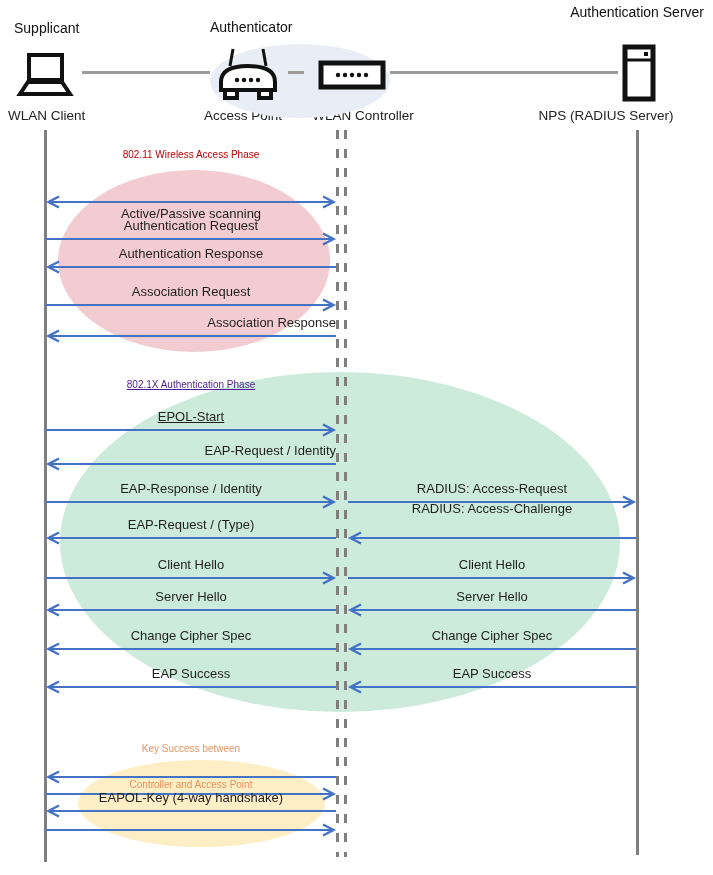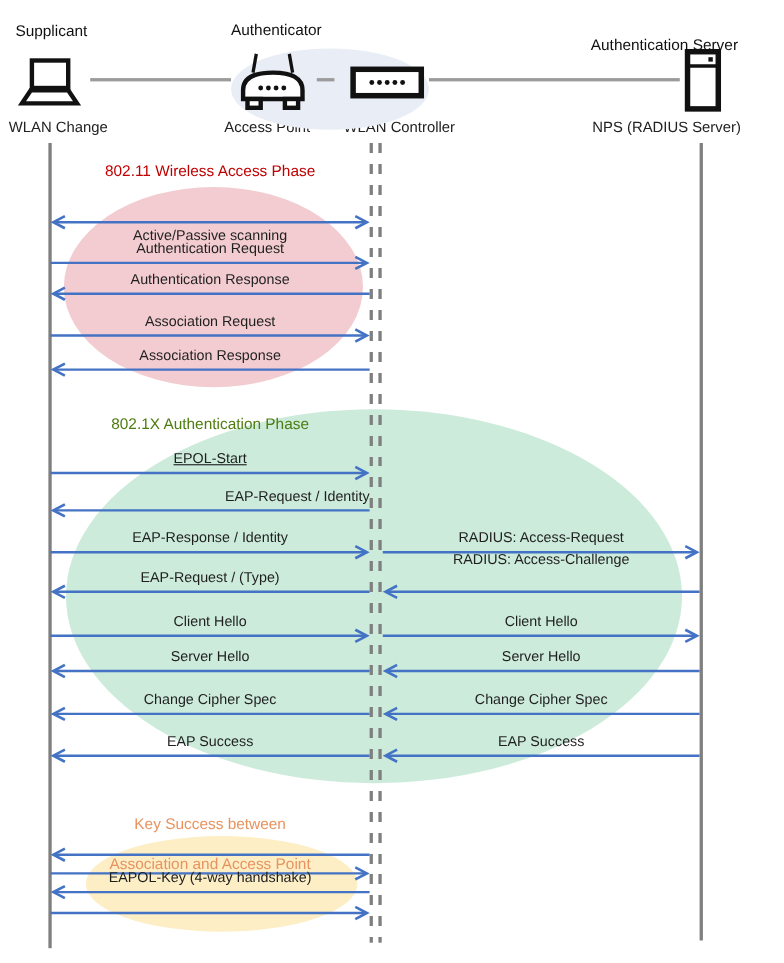--- a/index.html
+++ b/index.html
@@ -12,35 +12,35 @@
   .device-label{position:absolute;font-size:13.5px;color:#222;white-space:nowrap;}
   .ellipse{position:absolute;border-radius:50%;z-index:1;}
   .icon{position:absolute;z-index:3;}
   .connector{position:absolute;height:3px;background:#9b9b9b;z-index:2;}
   
   .lifeline{position:absolute;width:3px;z-index:2;}
   .lifeline.dashed{
     background:repeating-linear-gradient(to bottom,#7f7f7f 0 9px,transparent 9px 19px);
   }
   
-  .phase-title{position:absolute;font-size:14px;text-align:center;z-index:5;line-height:18px;white-space:pre-line;}
+  .phase-title{position:absolute;font-size:10px;text-align:center;z-index:5;line-height:18px;white-space:pre-line;}
   
   .msg-label{position:absolute;font-size:13px;text-align:center;color:#1f1f1f;z-index:5;white-space:nowrap;height:16px;line-height:16px;}
   .msg-arrow{position:absolute;z-index:4;overflow:visible;}
 </style>
 </head>
 <body>
 
 <div id="canvas">
 
   <div class="ellipse" style="left: 210px; top: 44px; width: 180px; height: 74px; background-color: rgb(233, 237, 246);"></div>
 
   <div class="role-label" style="left:14px;top:20px;">Supplicant</div>
   <div class="role-label" style="left:210px;top:19px;width:180px;text-align:left;">Authenticator</div>
-  <div class="role-label" style="left:504px;top:32px;width:200px;text-align:center;">Authentication Server</div>
+  <div class="role-label" style="left:504px;top:4px;width:200px;text-align:right;">Authentication Server</div>
 
   <div class="connector" style="left:82px;top:71px;width:128px;"></div>
   <div class="connector" style="left:288px;top:71px;width:16px;"></div>
   <div class="connector" style="left:390px;top:71px;width:228px;"></div>
 
   <svg class="icon" style="left:12px;top:52px;" width="66" height="48" viewBox="0 0 66 48">
     <rect x="17" y="3" width="33" height="25" fill="#fff" stroke="#111" stroke-width="4"></rect>
     <polygon points="8,42 58,42 50,30 16,30" fill="#fff" stroke="#111" stroke-width="4"></polygon>
   </svg>
 
@@ -64,39 +64,39 @@
     <circle cx="41" cy="15" r="2.2" fill="#111"></circle>
     <circle cx="48" cy="15" r="2.2" fill="#111"></circle>
   </svg>
 
   <svg class="icon" style="left:622px;top:44px;" width="34" height="58" viewBox="0 0 34 58">
     <rect x="3" y="3" width="28" height="52" fill="#fff" stroke="#111" stroke-width="5"></rect>
     <line x1="3" y1="16" x2="31" y2="16" stroke="#111" stroke-width="3"></line>
     <rect x="22" y="8" width="4" height="4" fill="#111"></rect>
   </svg>
 
-  <div class="device-label" style="left:8px;top:108px;">WLAN Change</div>
+  <div class="device-label" style="left:8px;top:108px;">WLAN Client</div>
   <div class="device-label" style="left:193px;top:108px;width:100px;text-align:center;">Access Point</div>
   <div class="device-label" style="left:303px;top:108px;width:120px;text-align:center;">WLAN Controller</div>
   <div class="device-label" style="left:506px;top:108px;width:200px;text-align:center;">NPS (RADIUS Server)</div>
 
   <div class="ellipse" style="left: 58px; top: 170px; width: 272px; height: 182px; background-color: rgb(242, 204, 208);"></div>
   <div class="ellipse" style="left: 60px; top: 372px; width: 560px; height: 340px; background-color: rgb(204, 235, 219);"></div>
   <div class="ellipse" style="left: 78px; top: 760px; width: 247px; height: 87px; background-color: rgb(253, 238, 197);"></div>
 
   <div class="lifeline" style="left: 44px; top: 130px; height: 732px; background-color: rgb(127, 127, 127);"></div>
   <div class="lifeline dashed" style="left:336px;top:130px;height:727px;"></div>
   <div class="lifeline dashed" style="left:344px;top:130px;height:727px;"></div>
   <div class="lifeline" style="left: 636px; top: 130px; height: 725px; background-color: rgb(127, 127, 127);"></div>
 
   <div class="phase-title" style="left: 45px; top: 146px; width: 292px; color: rgb(192, 0, 0);">802.11 Wireless Access Phase</div>
-  <div class="phase-title" style="left: 45px; top: 376px; width: 292px; color: #4d7c0f;">802.1X Authentication Phase</div>
+  <div class="phase-title" style="left: 45px; top: 376px; width: 292px; color: #4c1d95; text-decoration: underline;">802.1X Authentication Phase</div>
   <div class="phase-title" style="left: 45px; top: 722px; width: 292px; color: rgb(232, 147, 95);">
     <div>Key Success between</div>
-    <div>Association and Access Point</div>
+    <div>Controller and Access Point</div>
   </div>
 
   <div id="messages-left">
       <div class="msg-label" style="left: 46px; width: 290px; top: 181px; margin-top: 25px;">Active/Passive scanning</div>
       <svg class="msg-arrow" width="290" height="16" style="left: 46px; top: 194px;">
         <line x1="4" x2="286" y1="8" y2="8" stroke="#4472C4" stroke-width="2.2"></line>
         <polyline points="13,2.5 2.5,8 13,13.5" fill="none" stroke="#4472C4" stroke-width="2.4"></polyline>
         <polyline points="277,2.5 287.5,8 277,13.5" fill="none" stroke="#4472C4" stroke-width="2.4"></polyline>
       </svg>
       <div class="msg-label" style="left: 46px; width: 290px; top: 218px;">Authentication Request</div>
@@ -107,21 +107,21 @@
       <div class="msg-label" style="left: 46px; width: 290px; top: 246px;">Authentication Response</div>
       <svg class="msg-arrow" width="290" height="16" style="left: 46px; top: 259px;">
         <line x1="4" x2="290" y1="8" y2="8" stroke="#4472C4" stroke-width="2.2"></line>
         <polyline points="13,2.5 2.5,8 13,13.5" fill="none" stroke="#4472C4" stroke-width="2.4"></polyline>
       </svg>
       <div class="msg-label" style="left: 46px; width: 290px; top: 284px;">Association Request</div>
       <svg class="msg-arrow" width="290" height="16" style="left: 46px; top: 297px;">
         <line x1="0" x2="286" y1="8" y2="8" stroke="#4472C4" stroke-width="2.2"></line>
         <polyline points="277,2.5 287.5,8 277,13.5" fill="none" stroke="#4472C4" stroke-width="2.4"></polyline>
       </svg>
-      <div class="msg-label" style="left: 46px; width: 290px; top: 315px;">Association Response</div>
+      <div class="msg-label" style="left: 46px; width: 290px; top: 315px; text-align: right;">Association Response</div>
       <svg class="msg-arrow" width="290" height="16" style="left: 46px; top: 328px;">
         <line x1="4" x2="290" y1="8" y2="8" stroke="#4472C4" stroke-width="2.2"></line>
         <polyline points="13,2.5 2.5,8 13,13.5" fill="none" stroke="#4472C4" stroke-width="2.4"></polyline>
       </svg>
       <div class="msg-label" style="left: 46px; width: 290px; top: 409px; text-decoration: underline;">EPOL-Start</div>
       <svg class="msg-arrow" width="290" height="16" style="left: 46px; top: 422px;">
         <line x1="0" x2="286" y1="8" y2="8" stroke="#4472C4" stroke-width="2.2"></line>
         <polyline points="277,2.5 287.5,8 277,13.5" fill="none" stroke="#4472C4" stroke-width="2.4"></polyline>
       </svg>
       <div class="msg-label" style="left: 46px; width: 290px; top: 443px; text-align: right;">EAP-Request / Identity</div>

